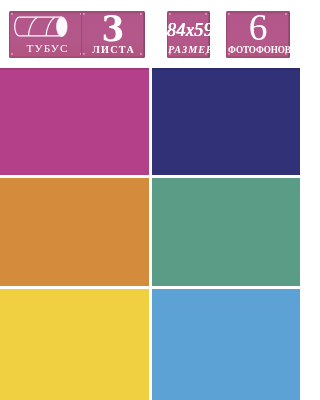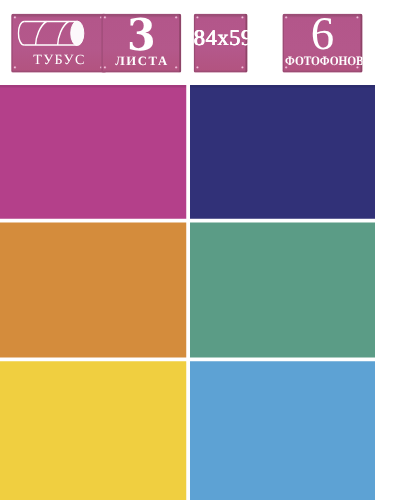--- a/index.html
+++ b/index.html
@@ -56,21 +56,21 @@
     position: absolute;
     left: 0; right: 0;
     text-align: center;
     font-weight: bold;
     line-height: 1;
     white-space: nowrap;
   }
 
   #badge-tube  { left: 9px;   top: 11px; width: 76px; height: 47px; }
   #badge-sheets{ left: 81px;  top: 11px; width: 64px; height: 47px; }
-  #badge-size  { left: 155px; top: 11px; width: 43px; height: 47px; }
+  #badge-size  { left: 167px; top: 11px; width: 43px; height: 47px; font-style: italic; }
   #badge-backs { left: 226px; top: 11px; width: 64px; height: 47px; }
 
   #badge-tube  .badge-label { top: 32.0px; font-size: 11.3px; letter-spacing: 1.1px; padding-left: 1.1px; font-weight: normal; }
   #badge-sheets .badge-main { top: -0.5px; font-size: 35px; transform: scaleX(0.94); }
   #badge-sheets .badge-label{ top: 33.6px; font-size: 10.2px; letter-spacing: 1.25px; padding-left: 1.25px; }
   #badge-size   .badge-main { top: 9.6px; font-size: 18.0px; letter-spacing: 0.45px; font-family: "Liberation Serif", serif; font-weight: normal; text-shadow: 0.35px 0 0 currentColor, -0.35px 0 0 currentColor; }
   #badge-size   .badge-label{ top: 33.6px; font-size: 10.2px; letter-spacing: 1.0px; padding-left: 1.0px; }
   #badge-backs  .badge-main { top: -2.4px; font-size: 37.5px; font-family: "Liberation Serif", serif; font-weight: normal; }
   #badge-backs  .badge-label{ top: 33.7px; font-size: 10.3px; letter-spacing: -0.1px; left: -2.5px; right: -4px; transform: scaleX(0.885); }
 
@@ -126,20 +126,21 @@
       <div class="badge-main">3</div>
       <div class="badge-label">ЛИСТА</div>
     </div>
 
     <div class="badge" id="badge-size">
       <span class="screw tl"></span>
       <span class="screw tr"></span>
       <span class="screw bl"></span>
       <span class="screw br"></span>
       <div class="badge-main">84x59</div>
+      <div class="badge-label">РАЗМЕР</div>
     </div>
 
     <div class="badge" id="badge-backs">
       <span class="screw tl"></span>
       <span class="screw tr"></span>
       <span class="screw bl"></span>
       <span class="screw br"></span>
       <div class="badge-main">6</div>
       <div class="badge-label">ФОТОФОНОВ</div>
     </div>

